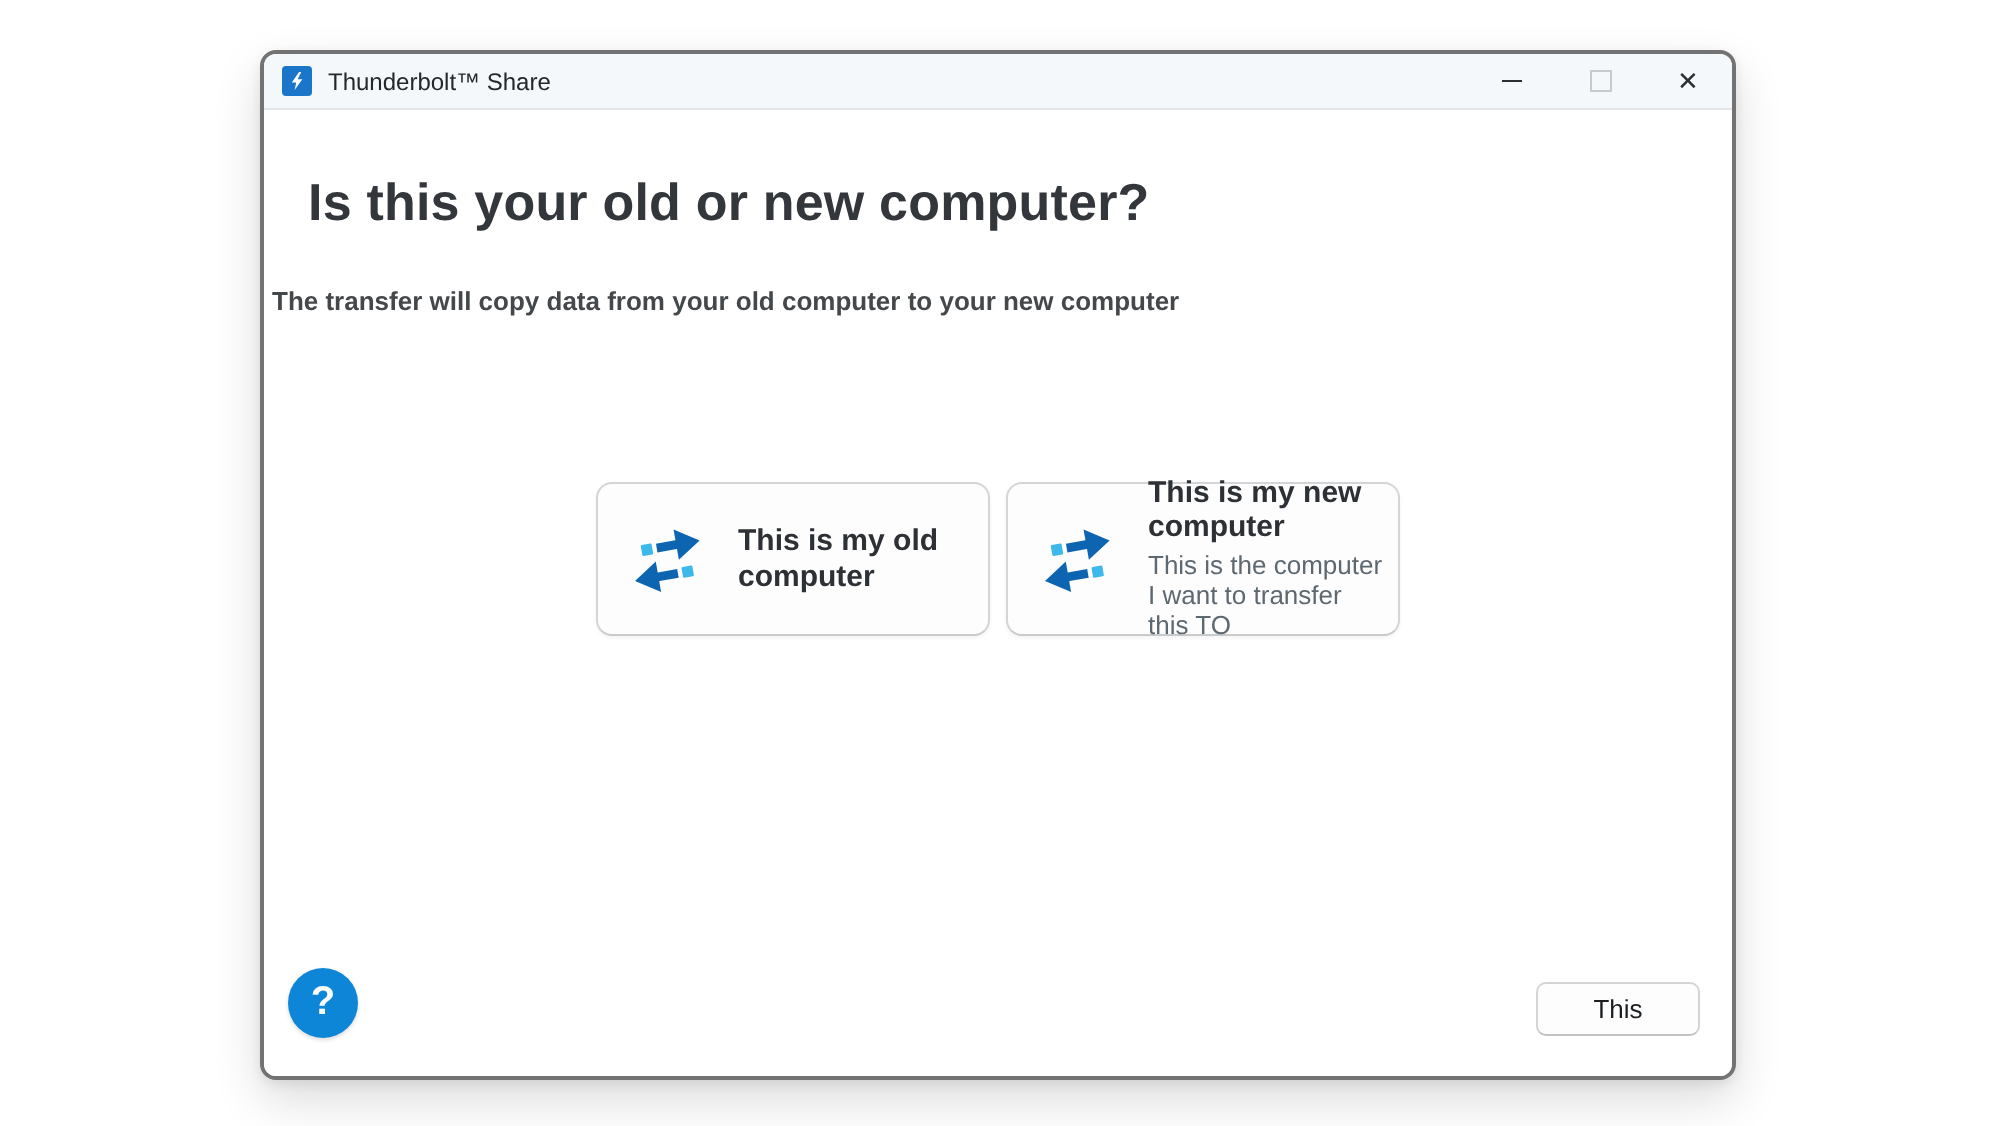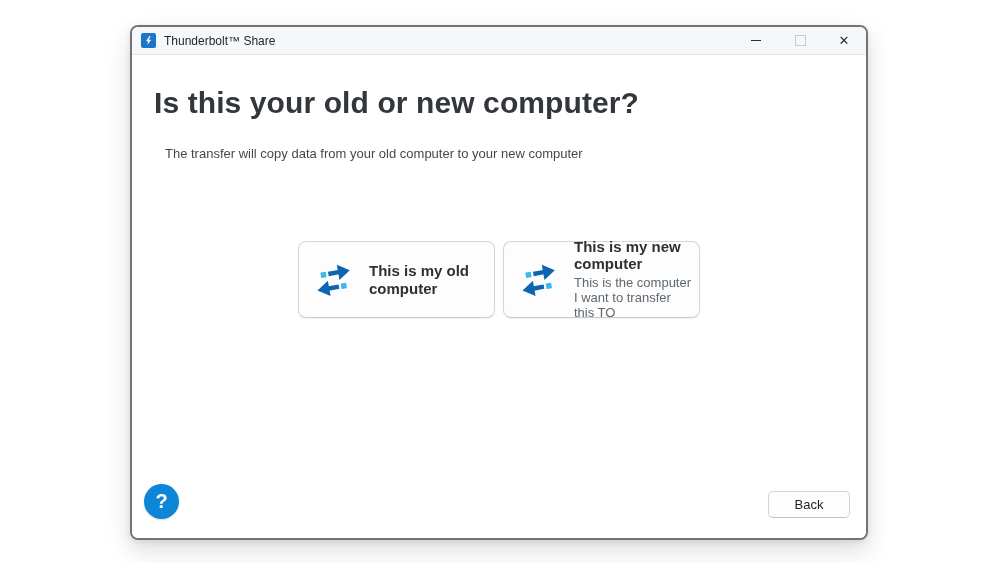--- a/index.html
+++ b/index.html
@@ -45,26 +45,26 @@
     display:flex;align-items:center;justify-content:center;
     background:transparent;border:none;padding:0;cursor:default;
   }
   .min-line{width:10px;height:1.3px;background:#2b2f33;display:block;}
   .max-square{width:9px;height:9px;border:1px solid #c5cbd0;display:block;background:transparent;}
   .close-x{font-size:13px;color:#2b2f33;line-height:1;}
   
   .content{position:relative;height:486px;background:#ffffff;}
   .page-heading{
     margin:0;padding:31px 0 0 22px;
-    font-size:30px;font-weight:600;color:#33373b;
+    font-size:26px;font-weight:600;color:#33373b;
     letter-spacing:.1px;
   }
   .page-subheading{
-    margin:0;padding:26px 0 0 33px;
-    font-size:13px;color:#45484b;
+    margin:0;padding:26px 0 0 4px;
+    font-size:13px;color:#45484b;font-weight:bold;
   }
   .cards{
     position:absolute;left:166px;top:186px;width:402px;
     display:flex;flex-direction:row;gap:8px;
   }
   .option-card{
     height:77px;box-sizing:border-box;
     background:#fdfdfd;
     border:1px solid #d3d5d7;
     border-bottom-color:#c8cacc;
@@ -171,16 +171,16 @@
           <span class="option-desc">This is the computer I want to transfer this TO</span>
         </span>
       </button>
 
     </div>
 
     <button class="help-button">
       <span>?</span>
     </button>
 
-    <button class="back-button">Back</button>
+    <button class="back-button">This</button>
   </div>
 
 </div>
 
 </body></html>

